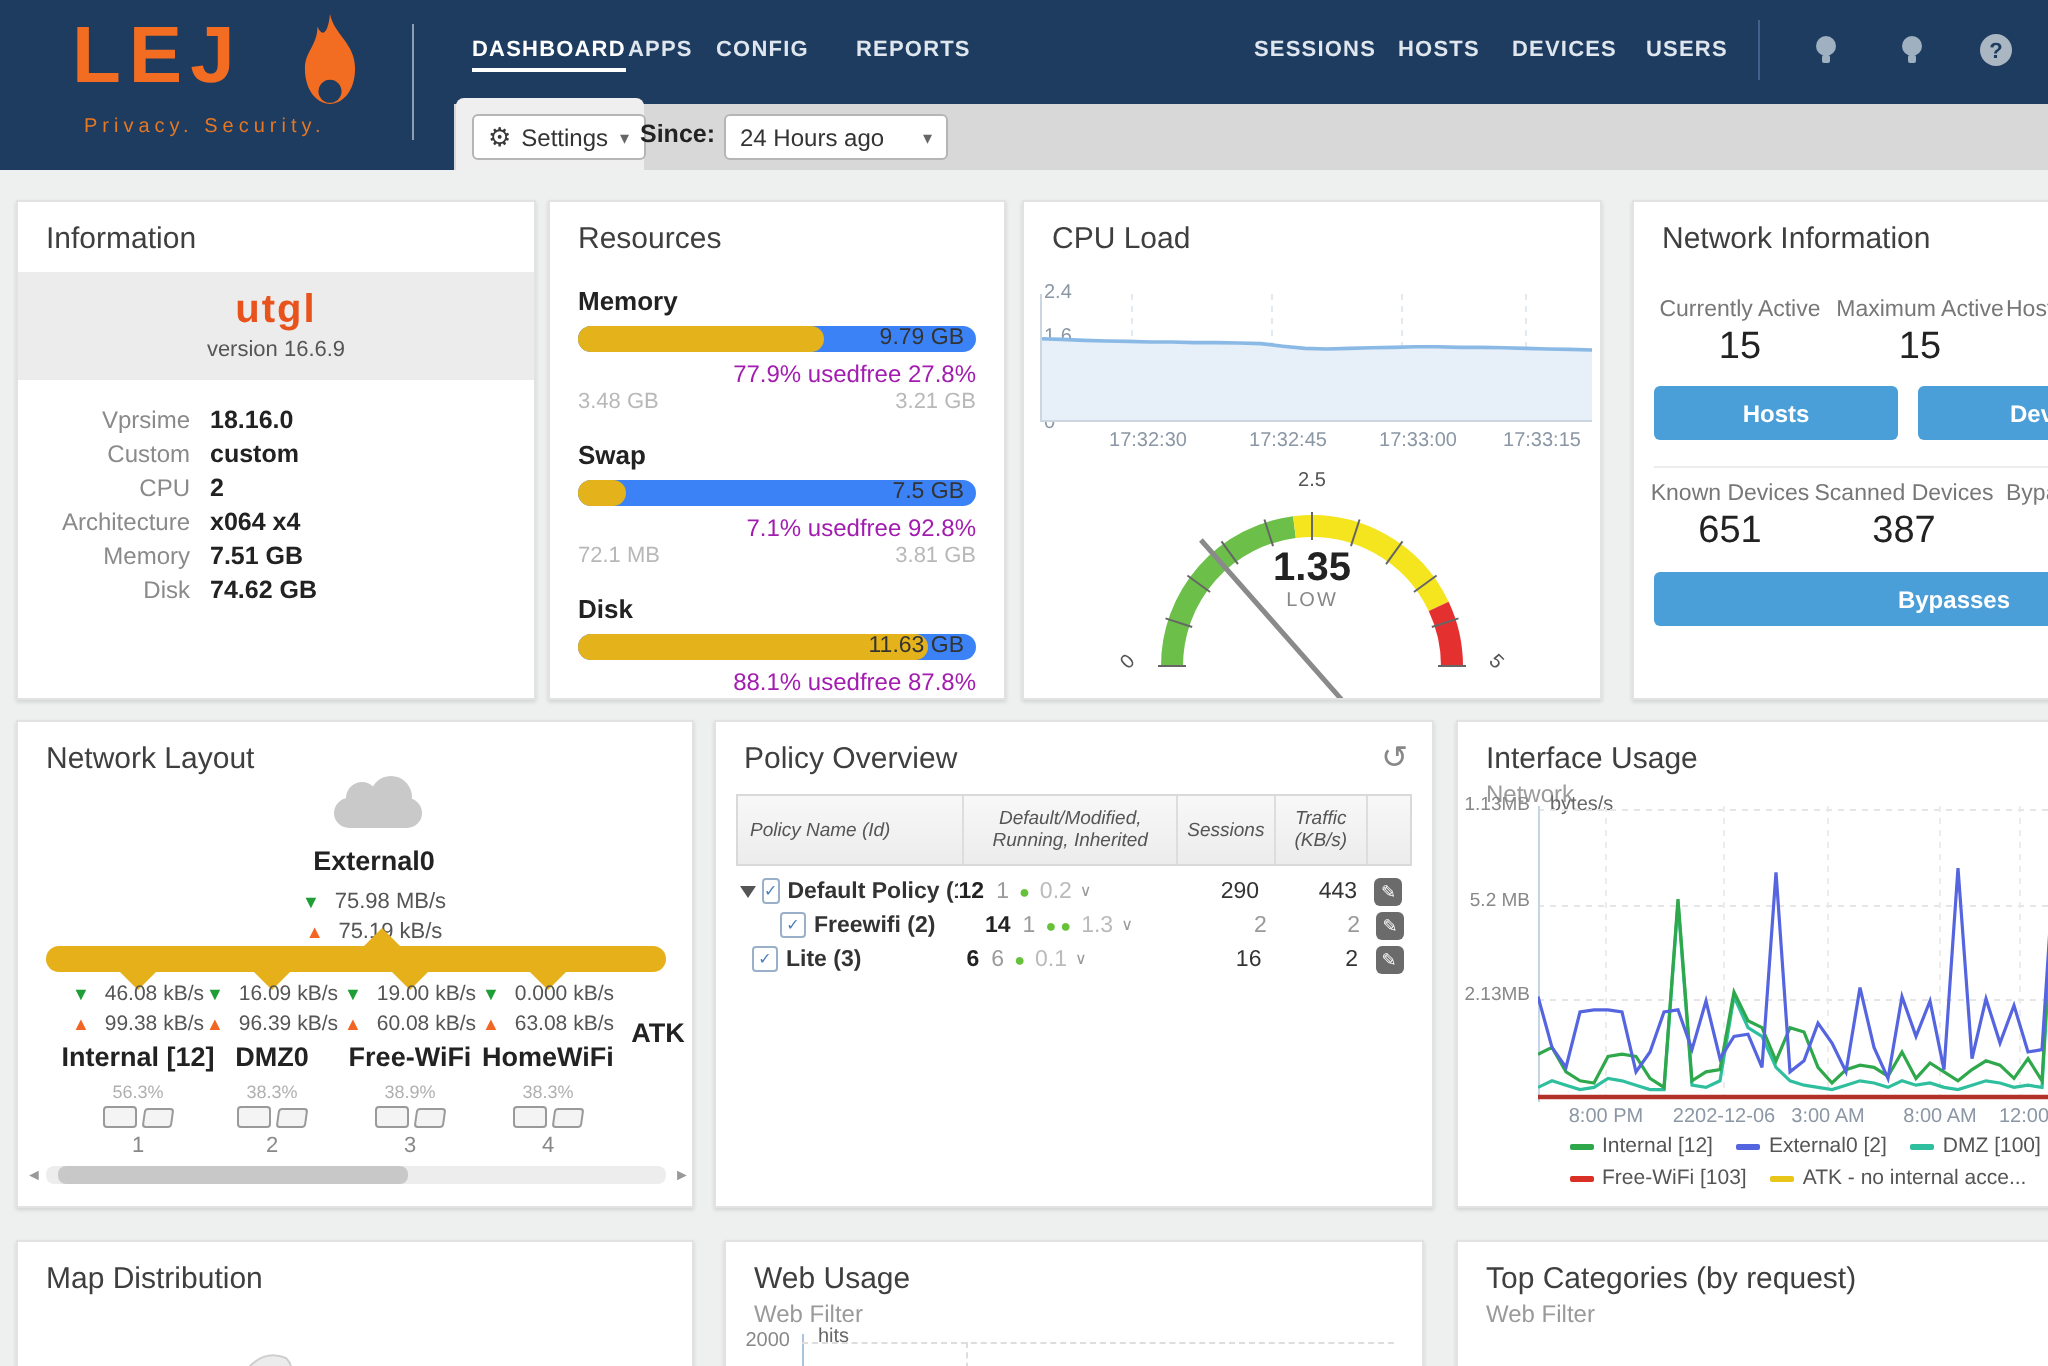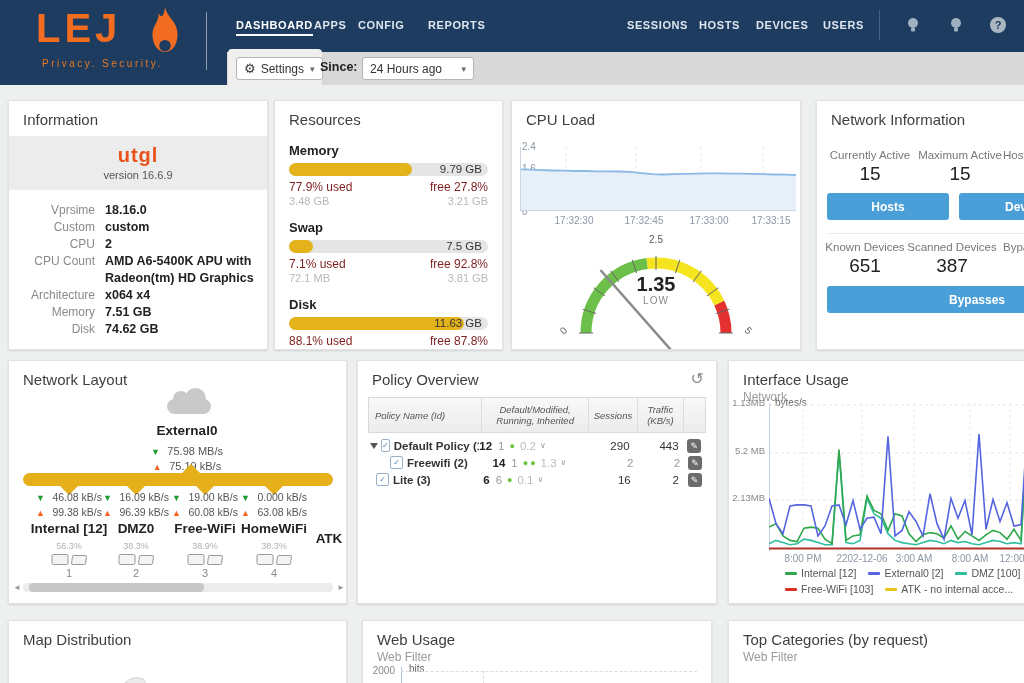--- a/index.html
+++ b/index.html
@@ -31,24 +31,24 @@
   #info-banner{margin-top:6px;background:#ececec;text-align:center;padding:8px 0 9px;}
   #info-brand{font-size:20px;font-weight:bold;color:#e8521d;letter-spacing:1px;}
   #info-version{font-size:11px;color:#555;margin-top:2px;}
   #info-rows{padding:12px 10px 0 0;}
   .info-row{display:flex;font-size:12px;line-height:17px;justify-content:center;}
   .info-label{flex:0 0 86px;text-align:right;color:#8a8a8a;margin-right:10px;}
   .info-value{font-weight:bold;color:#222;font-size:12.5px;flex:1;}
   
   .res-section{margin:13px 14px 0;}
   .res-name{font-size:13px;font-weight:bold;color:#222;}
-  .res-bar{position:relative;height:13px;background:#e5e5e5;border-radius:7px;margin-top:5px;}
+  .res-bar{position:relative;height:13px;background:#3b82f6;border-radius:7px;margin-top:5px;}
   .res-fill{position:absolute;left:0;top:0;bottom:0;background:#e4b31c;border-radius:7px;}
   .res-total{position:absolute;right:6px;top:0;font-size:11.5px;color:#333;line-height:13px;}
-  .res-line1{display:flex;justify-content:space-between;font-size:12px;color:#7f1d1d;margin-top:4px;}
+  .res-line1{display:flex;justify-content:flex-end;font-size:12px;color:#a21caf;margin-top:4px;}
   .res-line2{display:flex;justify-content:space-between;font-size:11px;color:#b8b8b8;margin-top:1px;}
   
   .cpu-ylab{position:absolute;left:10px;font-size:10px;color:#8b97a5;}
   .cpu-xlab{position:absolute;top:114px;font-size:10px;color:#8b97a5;transform:translateX(-50%);}
   #gauge-value{position:absolute;left:104px;top:172px;width:80px;text-align:center;font-size:20px;font-weight:bold;color:#222;}
   #gauge-status{position:absolute;left:104px;top:194px;width:80px;text-align:center;font-size:10px;color:#888;letter-spacing:1px;}
   
   .ni-stat{position:absolute;text-align:center;}
   .ni-label{font-size:11.5px;color:#777;}
   .ni-value{font-size:19px;color:#222;margin-top:2px;}
@@ -178,24 +178,20 @@
         <span class="info-label">Vprsime</span>
         <span class="info-value">18.16.0</span>
         </div>
       <div class="info-row">
         <span class="info-label">Custom</span>
         <span class="info-value">custom</span>
         </div>
       <div class="info-row">
         <span class="info-label">CPU</span>
         <span class="info-value">2</span>
-        </div>
-      <div class="info-row">
-        <span class="info-label">CPU Count</span>
-        <span class="info-value">AMD A6-5400K APU with Radeon(tm) HD Graphics</span>
         </div>
       <div class="info-row">
         <span class="info-label">Architecture</span>
         <span class="info-value">x064 x4</span>
         </div>
       <div class="info-row">
         <span class="info-label">Memory</span>
         <span class="info-value">7.51 GB</span>
         </div>
       <div class="info-row">
@@ -383,21 +379,21 @@
       <span class="dn">▼</span>
       <span class="rate-sm">0.000 kB/s</span></div>
     <div class="ctr" style="left:265px;top:141px">
       <span class="up">▲</span>
       <span class="rate-sm">63.08 kB/s</span></div>
     <div class="ctr if-name" style="left:265px;top:160px">HomeWiFi</div>
     <div class="ctr if-pct" style="left:265px;top:180px">38.3%</div>
     <div class="ctr devs" style="left:265px;top:190px"><span class="dev-a"></span><span class="dev-b"></span></div>
     <div class="ctr if-idx" style="left:265px;top:206px">4</div>
 
-    <div class="ctr if-name" style="left:320px;top:170px">ATK</div>
+    <div class="ctr if-name" style="left:320px;top:148px">ATK</div>
 
     <span class="nl-arrow" style="left:4px">◄</span>
     <div id="nl-track">
         <span id="nl-thumb"></span>
       </div>
     <span class="nl-arrow" style="left:328px">►</span>
   </div>
 
   <div class="card" style="left:357px;top:360px;width:358px;height:242px">
     <div class="card-title">Policy Overview</div>

